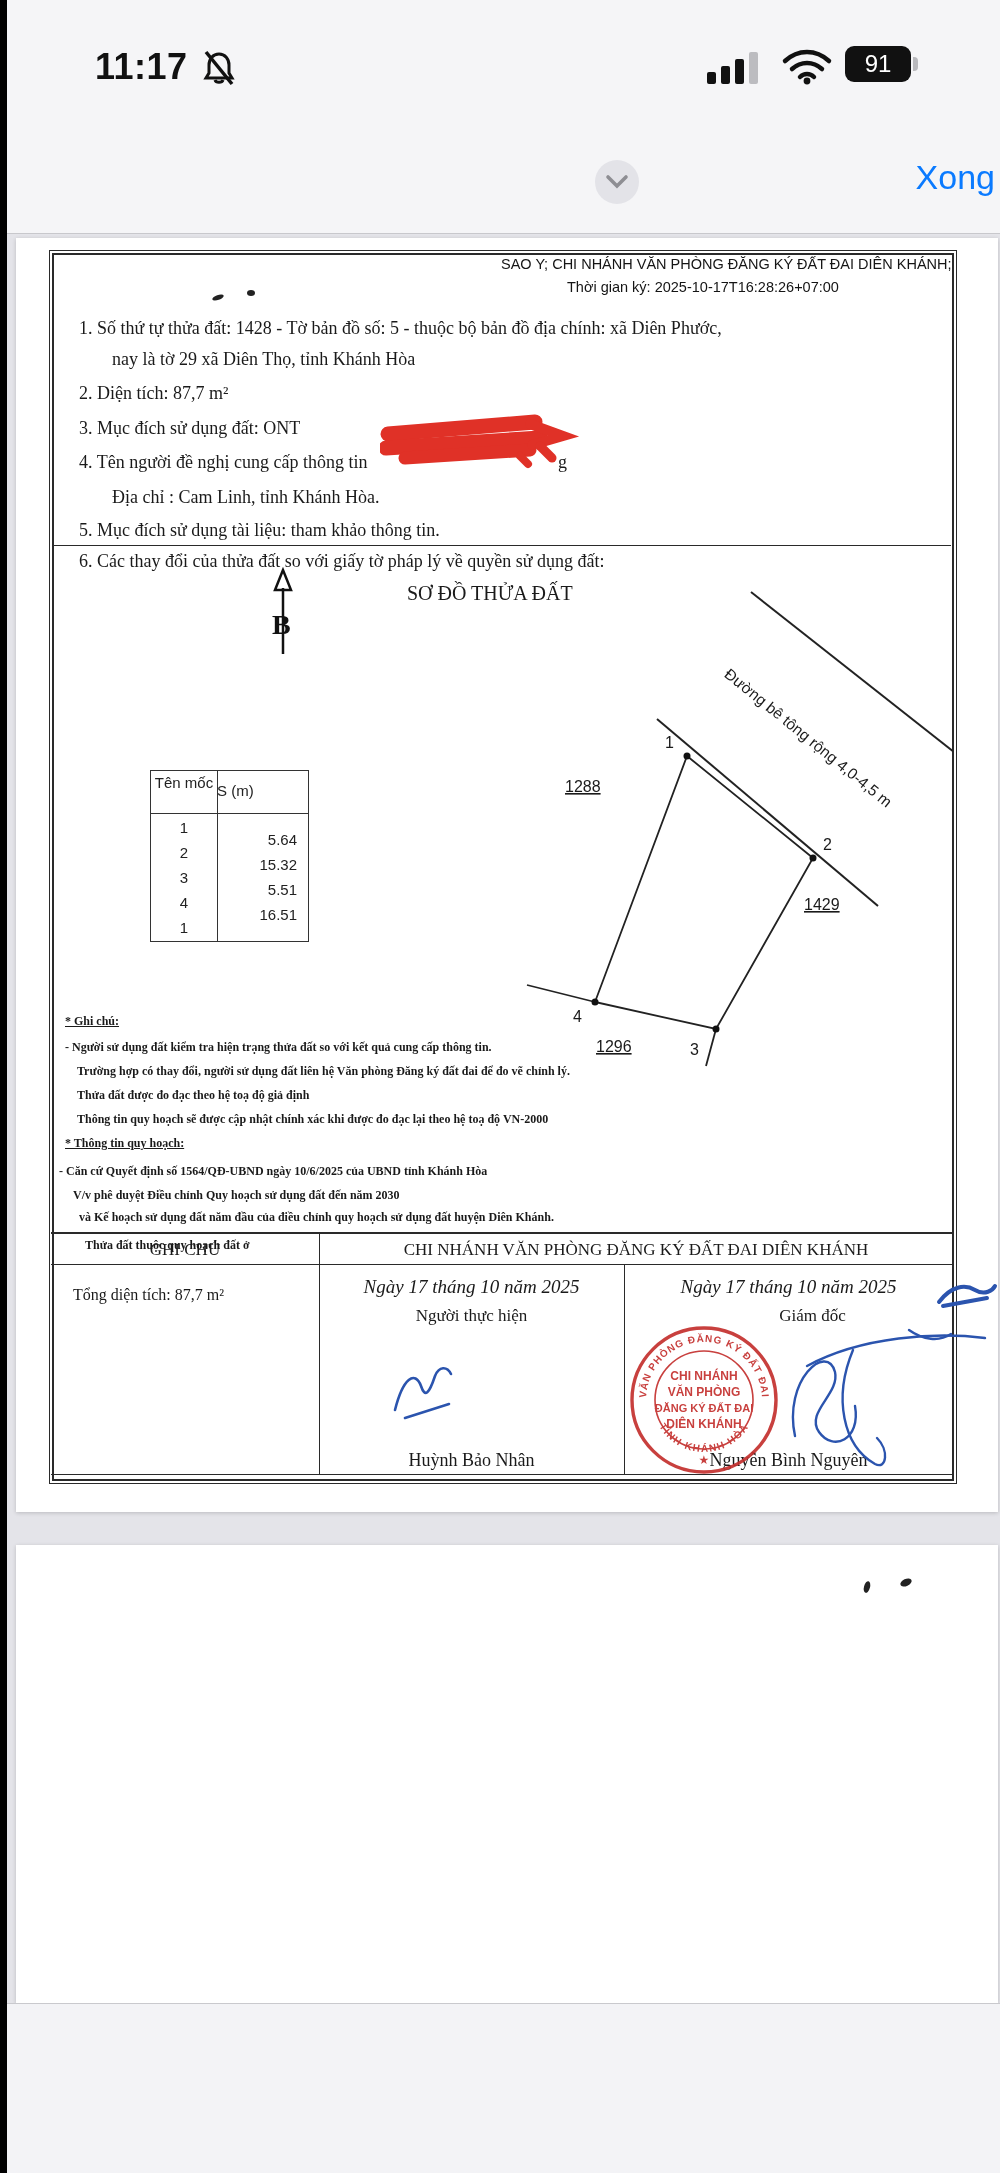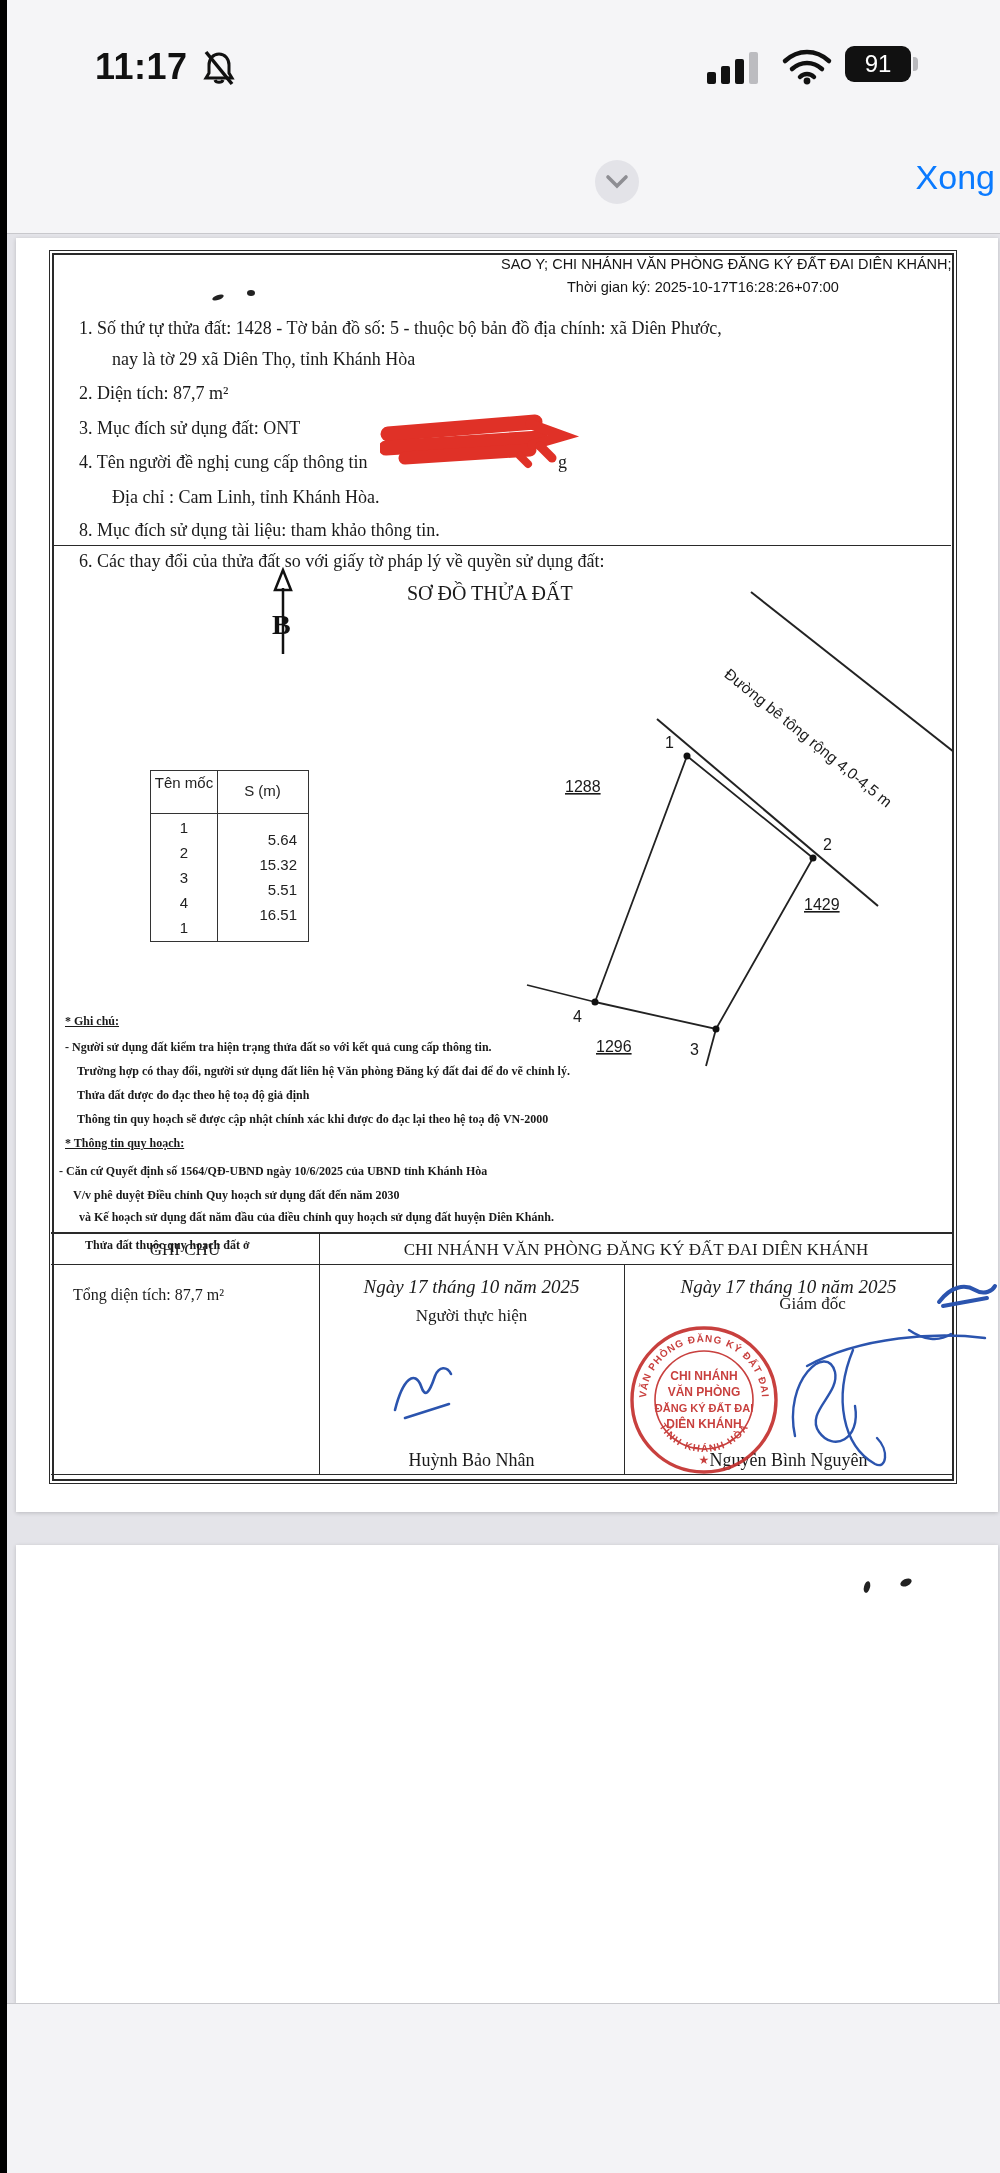--- a/index.html
+++ b/index.html
@@ -24,21 +24,21 @@
   .sig-overlay{position:absolute;white-space:nowrap;font-size:14.5px;color:#151515;}
   .doc-title{position:absolute;left:250px;top:271px;width:460px;text-align:center;font-size:23px;white-space:nowrap;}
   .speck{position:absolute;background:#222;border-radius:50%;}
   .hline{position:absolute;height:0;border-top:1.5px solid #2a2a2a;}
   
   .mtable{position:absolute;left:143px;top:770px;width:157px;height:170px;border:1.5px solid #333;
           font-family:"Liberation Sans","DejaVu Sans",sans-serif;font-size:15px;color:#222;}
   .mt-col-div{position:absolute;left:66px;top:0;bottom:0;border-left:1.5px solid #333;}
   .mt-head-div{position:absolute;left:0;right:0;top:42px;border-top:1.5px solid #333;}
   .mt-h1{position:absolute;left:0;top:2px;width:66px;text-align:center;line-height:19px;}
-  .mt-h2{position:absolute;left:66px;top:11px;width:91px;text-align:center;}
+  .mt-h2{position:absolute;left:66px;top:11px;width:91px;text-align:left;}
   .mt-markers{position:absolute;left:0;top:44px;width:66px;text-align:center;}
   .mt-markers div{height:25px;line-height:25px;}
   .mt-dists{position:absolute;left:66px;top:56px;width:80px;text-align:right;}
   .mt-dists div{height:25px;line-height:25px;}
   
   .note{position:absolute;white-space:nowrap;font-size:12px;font-weight:bold;}
   .u{text-decoration:underline;}
   
   .atable{position:absolute;left:44px;top:1232px;width:902px;height:240px;border-top:2px solid #2a2a2a;border-bottom:1.5px solid #2a2a2a;}
   .at-div1{position:absolute;left:268px;top:0;bottom:0;border-left:1.5px solid #2a2a2a;}
@@ -97,21 +97,21 @@
   <div class="speck" style="left:205px;top:295px;width:12px;height:5px;transform:rotate(-20deg);"></div>
   <div class="speck" style="left:240px;top:290px;width:8px;height:6px;"></div>
 
   <div class="docline doc" style="left:72px;top:318px;">1. Số thứ tự thửa đất: 1428 - Tờ bản đồ số: 5 -  thuộc bộ bản đồ địa chính: xã Diên Phước,</div>
   <div class="docline doc" style="left:105px;top:349px;">nay là tờ 29 xã Diên Thọ, tỉnh Khánh Hòa</div>
   <div class="docline doc" style="left:72px;top:383px;">2. Diện tích:     87,7 m²</div>
   <div class="docline doc" style="left:72px;top:418px;">3. Mục đích sử dụng đất: ONT</div>
   <div class="docline doc" style="left:72px;top:452px;">4. Tên người đề nghị cung cấp thông tin</div>
   <div class="docline doc" style="left:551px;top:452px;">g</div>
   <div class="docline doc" style="left:105px;top:487px;">Địa chỉ : Cam Linh, tỉnh Khánh Hòa.</div>
-  <div class="docline doc" style="left:72px;top:520px;">8. Mục đích sử dụng tài liệu: tham khảo thông tin.</div>
+  <div class="docline doc" style="left:72px;top:520px;">5. Mục đích sử dụng tài liệu: tham khảo thông tin.</div>
   <div class="docline doc" style="left:72px;top:551px;">6. Các thay đổi của thửa đất so với giấy tờ pháp lý về quyền sử dụng đất:</div>
 
   <svg class="abs" style="left:373px;top:412px;" width="200" height="58" viewBox="0 0 200 58">
     <g stroke="#e03127" fill="none" stroke-linecap="round">
       <path d="M8 22 L155 10" stroke-width="15"></path>
       <path d="M6 36 L160 26" stroke-width="15"></path>
       <path d="M25 46 L150 38" stroke-width="13"></path>
       <path d="M150 12 L183 24 L152 33" stroke-width="10"></path>
       <path d="M160 34 L172 46" stroke-width="9"></path>
       <path d="M140 44 L148 52" stroke-width="8"></path>
@@ -192,21 +192,21 @@
     <div class="at-div1"></div>
       <div class="at-div2"></div>
       <div class="at-headline"></div>
     <div class="at-cell doc" style="left:0;top:6px;width:268px;text-align:center;">GHI CHÚ</div>
     <div class="at-cell doc" style="left:268px;top:6px;width:634px;text-align:center;">CHI NHÁNH VĂN PHÒNG ĐĂNG KÝ ĐẤT ĐAI DIÊN KHÁNH</div>
     <div class="at-cell doc" style="left:22px;top:52px;font-size:16px;">Tổng diện tích:     87,7 m²</div>
     <div class="at-cell doc ital" style="left:268px;top:42px;width:305px;text-align:center;font-size:19px;">Ngày 17 tháng 10 năm 2025</div>
     <div class="at-cell doc" style="left:268px;top:72px;width:305px;text-align:center;">Người thực hiện</div>
     <div class="at-cell doc" style="left:268px;top:216px;width:305px;text-align:center;font-size:18px;">Huỳnh Bảo Nhân</div>
     <div class="at-cell doc ital" style="left:573px;top:42px;width:329px;text-align:center;font-size:19px;">Ngày 17 tháng 10 năm 2025</div>
-    <div class="at-cell doc" style="left:573px;top:60px;width:377px;text-align:center;">Giám đốc</div>
+    <div class="at-cell doc" style="left:573px;top:72px;width:377px;text-align:center;">Giám đốc</div>
     <div class="at-cell doc" style="left:573px;top:216px;width:329px;text-align:center;font-size:18px;">Nguyễn Bình Nguyên</div>
   </div>
 
   <svg class="abs" style="left:370px;top:1352px;" width="120" height="76" viewBox="0 0 120 76">
     <g stroke="#2b54ae" fill="none" stroke-width="2.6" stroke-linecap="round">
       <path d="M18 58 C 26 26, 38 18, 44 34 C 48 46, 52 42, 58 24 C 62 14, 70 14, 74 22"></path>
       <path d="M28 66 L72 52"></path>
     </g>
   </svg>
 

